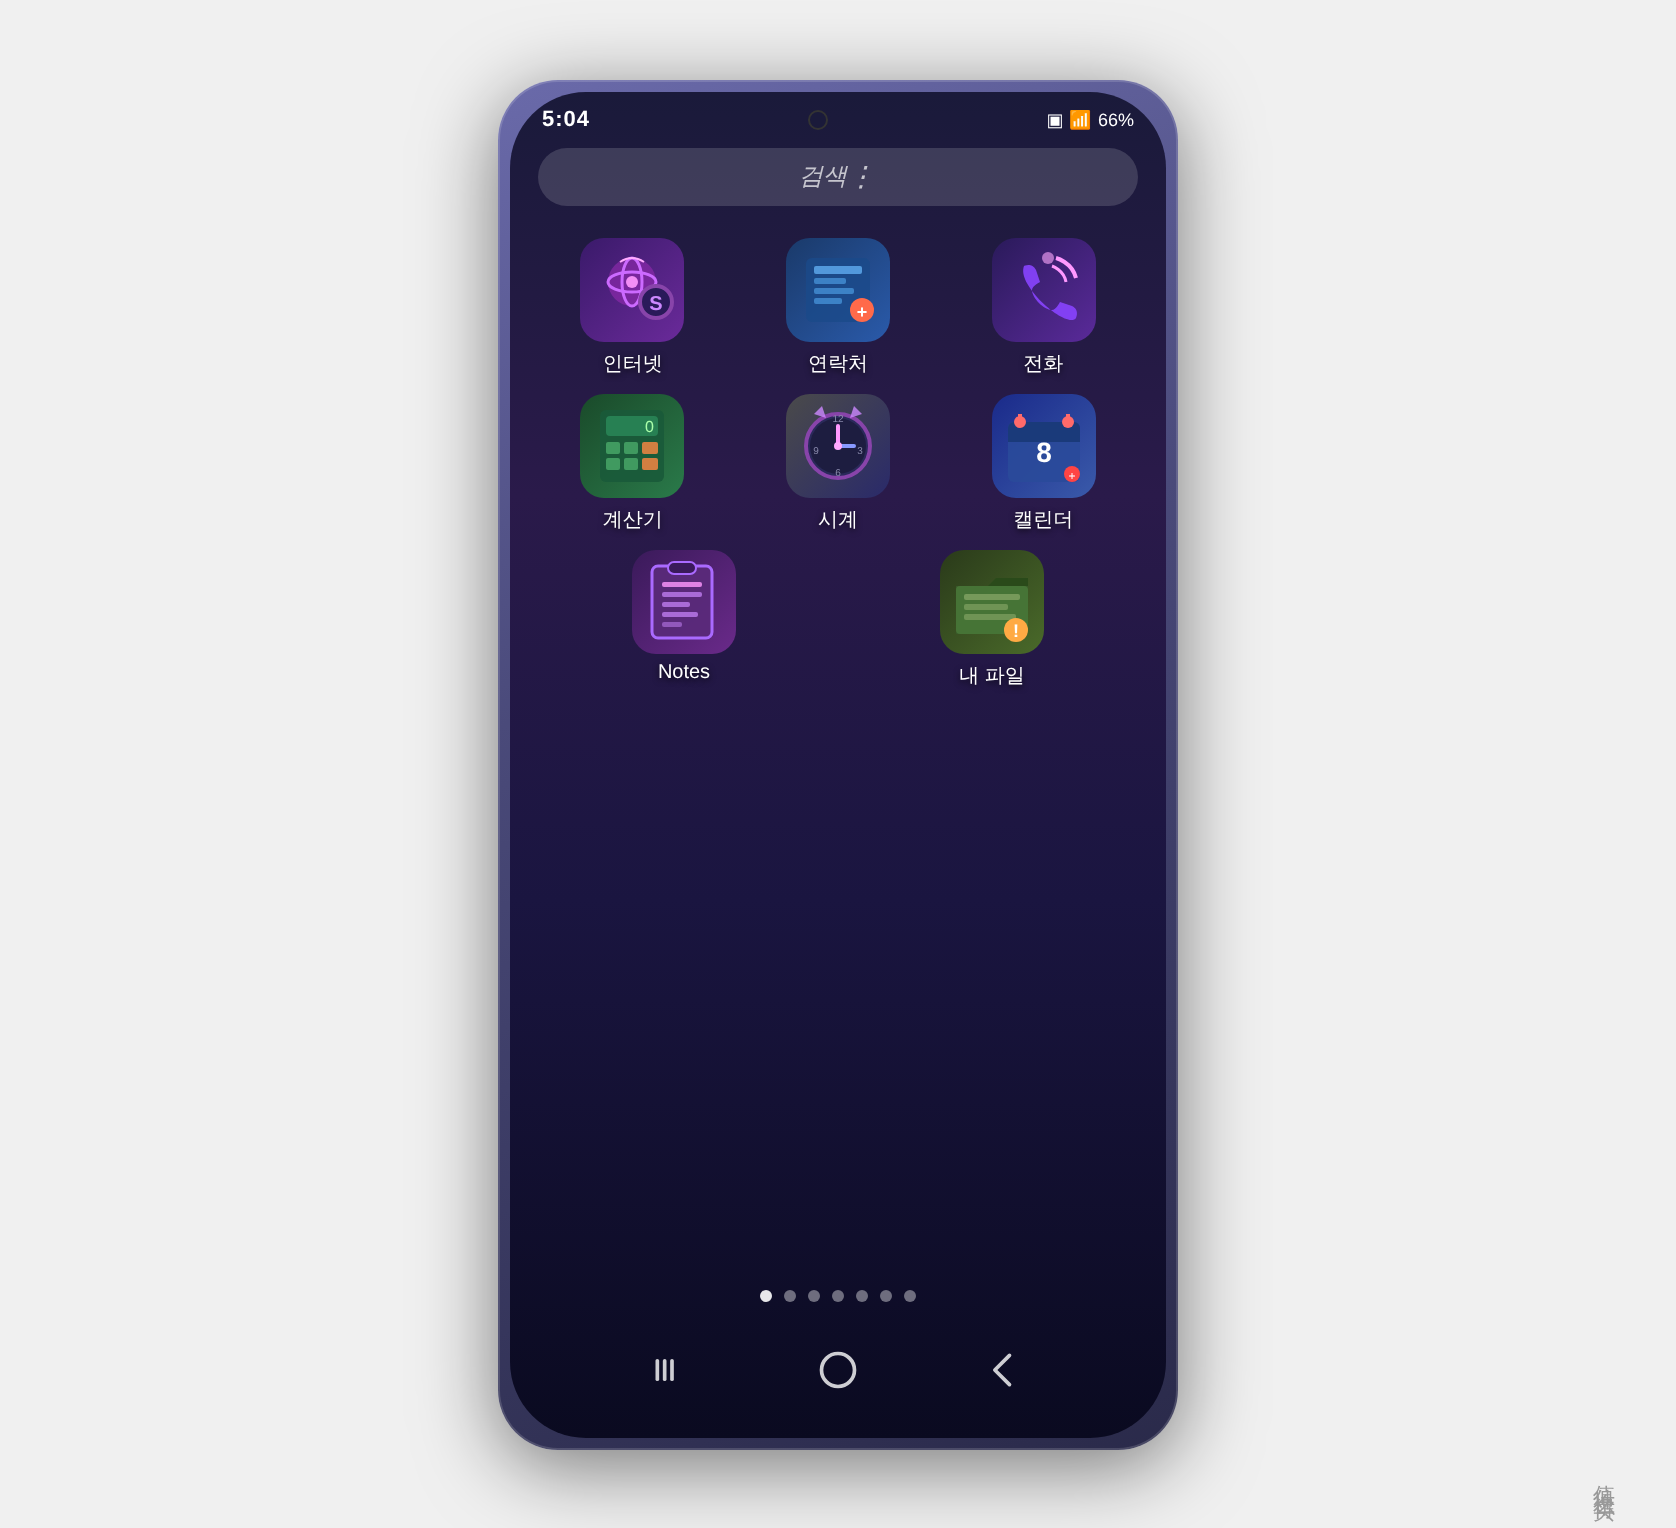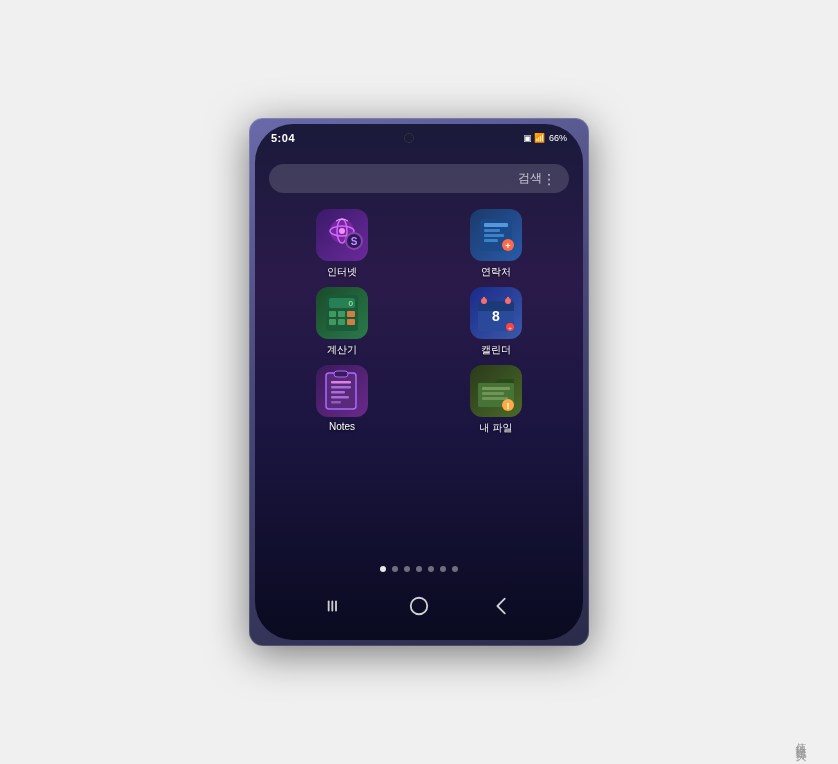--- a/index.html
+++ b/index.html
@@ -9,23 +9,23 @@
       background: #f0f0f0;
       display: flex;
       align-items: center;
       justify-content: center;
       font-family: sans-serif;
       overflow: hidden;
     }
 
     .phone-outer {
       width: 340px;
-      height: 528px;
+      height: 685px;
       background: linear-gradient(160deg, #6a6aaa 0%, #4a4a7a 40%, #2a2a4a 100%);
-      border-radius: 14px;
+      border-radius: 30px;
       padding: 6px;
       box-shadow: 0 8px 40px rgba(0,0,0,0.5), inset 0 0 0 1px rgba(255,255,255,0.15);
       position: relative;
     }
 
     .phone-inner {
       width: 100%;
       height: 100%;
       background: linear-gradient(180deg, #1a1a3a 0%, #2a1a4a 30%, #1a1540 60%, #0a0a20 100%);
       border-radius: 38px;
@@ -65,28 +65,29 @@
     .status-icons {
       display: flex;
       align-items: center;
       gap: 3px;
       color: white;
       font-size: 9px;
     }
 
     
     .search-bar {
-      margin: 16px 14px 8px;
+      margin: 4px 14px 8px;
       background: rgba(255,255,255,0.15);
       border-radius: 20px;
       padding: 6px 12px;
       display: flex;
       align-items: center;
-      justify-content: flex-end;
+      justify-content: center;
       flex-shrink: 0;
+      font-style: italic;
     }
 
     .search-text {
       color: rgba(255,255,255,0.7);
       font-size: 12px;
     }
 
     .search-dots {
       color: rgba(255,255,255,0.7);
       font-size: 14px;
@@ -279,20 +280,31 @@
               <rect x="10" y="16" width="16" height="3" rx="1" fill="#4a9ae0" opacity="0.7"></rect>
               <rect x="10" y="21" width="20" height="3" rx="1" fill="#4a9ae0" opacity="0.7"></rect>
               <rect x="10" y="26" width="14" height="3" rx="1" fill="#4a9ae0" opacity="0.7"></rect>
               <circle cx="34" cy="32" r="6" fill="#ff6a4a"></circle>
               <text x="34" y="36" text-anchor="middle" fill="white" font-size="9" font-weight="bold">+</text>
             </svg>
           </div>
           <span class="app-label">연락처</span>
         </div>
 
+        <div class="app-item">
+          <div class="app-icon icon-phone">
+            <svg class="pixel-icon" viewBox="0 0 44 44" xmlns="http://www.w3.org/2000/svg">
+              <path d="M12 10 C12 10 16 8 18 12 L20 18 C20 18 16 20 16 22 C16 26 22 32 26 32 C28 32 30 28 30 28 L36 30 C40 32 38 36 38 36 C34 42 8 20 12 10Z" fill="#8844ff" opacity="0.9"></path>
+              <path d="M28 6 C28 6 36 8 38 16" fill="none" stroke="#ff99ff" stroke-width="2"></path>
+              <path d="M26 10 C26 10 32 12 33 18" fill="none" stroke="#ff99ff" stroke-width="1.5"></path>
+              <circle cx="24" cy="6" r="3" fill="#ffaaff" opacity="0.6"></circle>
+            </svg>
+          </div>
+          <span class="app-label">전화</span>
+        </div>
       </div>
 
       <div class="app-row">
 
         <div class="app-item">
           <div class="app-icon icon-calculator">
             <svg class="pixel-icon" viewBox="0 0 44 44" xmlns="http://www.w3.org/2000/svg">
               <rect x="6" y="4" width="32" height="36" rx="3" fill="#1a5a3a" opacity="0.9"></rect>
               <rect x="9" y="7" width="26" height="10" rx="2" fill="#2a8a5a" opacity="0.8"></rect>
               <text x="33" y="15" text-anchor="end" fill="#aaffaa" font-size="8">0</text>
@@ -300,20 +312,39 @@
               <rect x="18" y="20" width="7" height="6" rx="1" fill="#4aaa6a" opacity="0.8"></rect>
               <rect x="27" y="20" width="8" height="6" rx="1" fill="#ff8844" opacity="0.8"></rect>
               <rect x="9" y="28" width="7" height="6" rx="1" fill="#4aaa6a" opacity="0.8"></rect>
               <rect x="18" y="28" width="7" height="6" rx="1" fill="#4aaa6a" opacity="0.8"></rect>
               <rect x="27" y="28" width="8" height="6" rx="1" fill="#ff8844" opacity="0.8"></rect>
             </svg>
           </div>
           <span class="app-label">계산기</span>
         </div>
 
+        <div class="app-item">
+          <div class="app-icon icon-clock">
+            <svg class="pixel-icon" viewBox="0 0 44 44" xmlns="http://www.w3.org/2000/svg">
+              <circle cx="22" cy="22" r="16" fill="#2a2a5a" stroke="#8844aa" stroke-width="2"></circle>
+              <circle cx="22" cy="22" r="14" fill="#1a1a3a" opacity="0.8"></circle>
+              <line x1="22" y1="22" x2="22" y2="12" stroke="#ff99ff" stroke-width="2" stroke-linecap="round"></line>
+              <line x1="22" y1="22" x2="30" y2="22" stroke="#8899ff" stroke-width="2" stroke-linecap="round"></line>
+              <circle cx="22" cy="22" r="2" fill="#ffaaff"></circle>
+              <text x="22" y="10" text-anchor="middle" fill="#8888aa" font-size="5">12</text>
+              <text x="22" y="37" text-anchor="middle" fill="#8888aa" font-size="5">6</text>
+              <text x="11" y="26" text-anchor="middle" fill="#8888aa" font-size="5">9</text>
+              <text x="33" y="26" text-anchor="middle" fill="#8888aa" font-size="5">3</text>
+
+              <polygon points="10,6 14,2 16,8" fill="#cc88ff" opacity="0.8"></polygon>
+              <polygon points="28,8 30,2 34,6" fill="#cc88ff" opacity="0.8"></polygon>
+            </svg>
+          </div>
+          <span class="app-label">시계</span>
+        </div>
 
         <div class="app-item">
           <div class="app-icon icon-calendar">
             <svg class="pixel-icon" viewBox="0 0 44 44" xmlns="http://www.w3.org/2000/svg">
               <rect x="4" y="10" width="36" height="30" rx="3" fill="#2a4a9a" opacity="0.9"></rect>
               <rect x="4" y="10" width="36" height="10" rx="3" fill="#1a3a7a"></rect>
               <rect x="4" y="16" width="36" height="4" fill="#1a3a7a"></rect>
               <text x="22" y="30" text-anchor="middle" fill="white" font-size="14" font-weight="bold">8</text>
               <circle cx="10" cy="10" r="3" fill="#ff6a6a"></circle>
               <circle cx="34" cy="10" r="3" fill="#ff6a6a"></circle>

